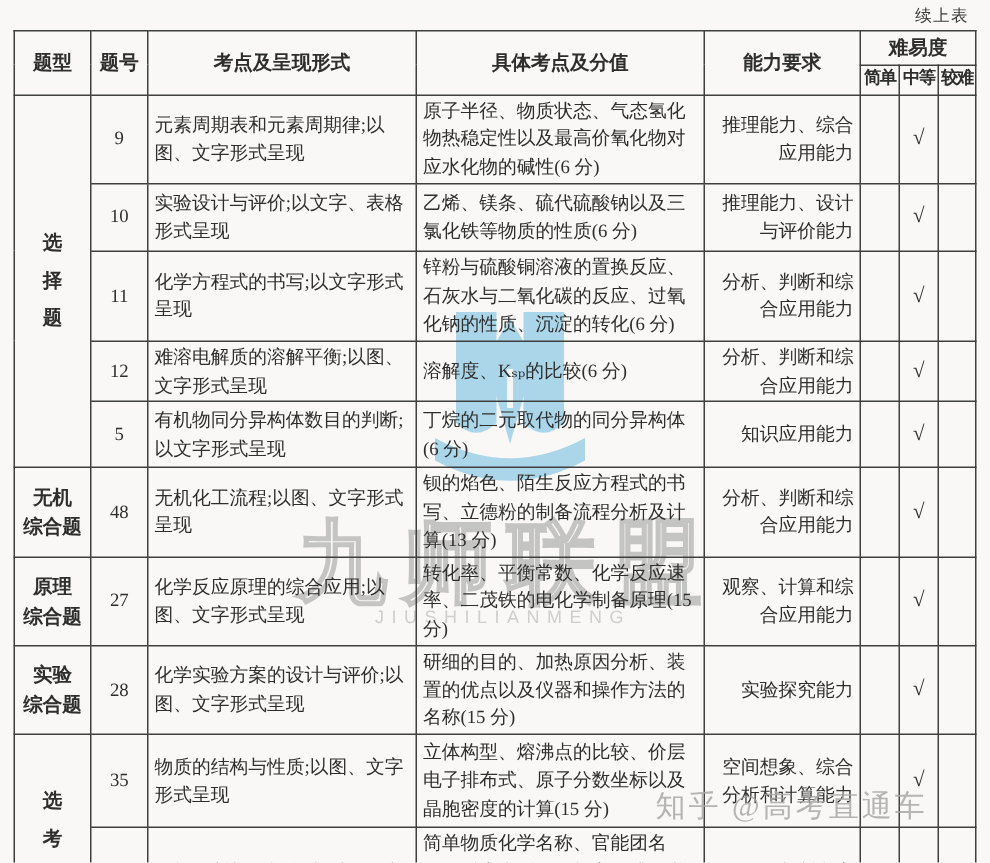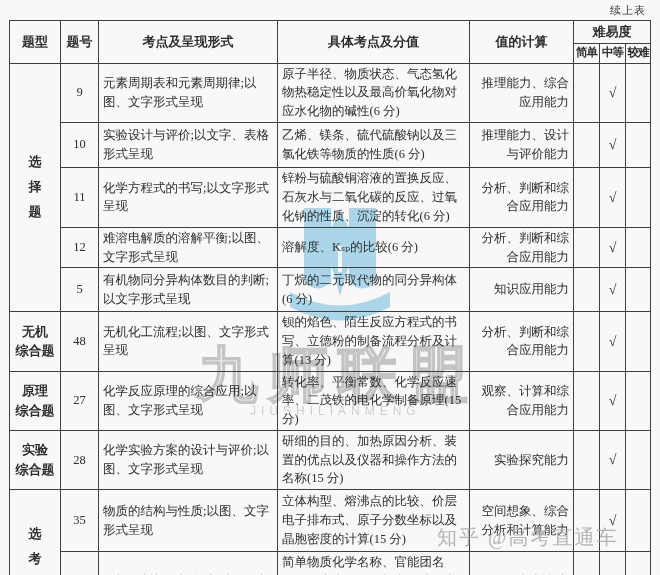--- a/index.html
+++ b/index.html
@@ -88,21 +88,21 @@
       <col style="width:26px">
         <col style="width:26px">
         <col style="width:25px">
     </colgroup>
     <thead>
       <tr style="height:20px">
         <th rowspan="2">题型</th>
         <th rowspan="2">题号</th>
         <th rowspan="2">考点及呈现形式</th>
         <th rowspan="2">具体考点及分值</th>
-        <th rowspan="2">值的计算</th>
+        <th rowspan="2">能力要求</th>
         <th colspan="3">难易度</th>
       </tr>
       <tr style="height:20px">
         <th class="sub">简单</th>
         <th class="sub">中等</th>
         <th class="sub">较难</th>
       </tr>
     </thead>
     <tbody>
       <tr style="height:57px">

